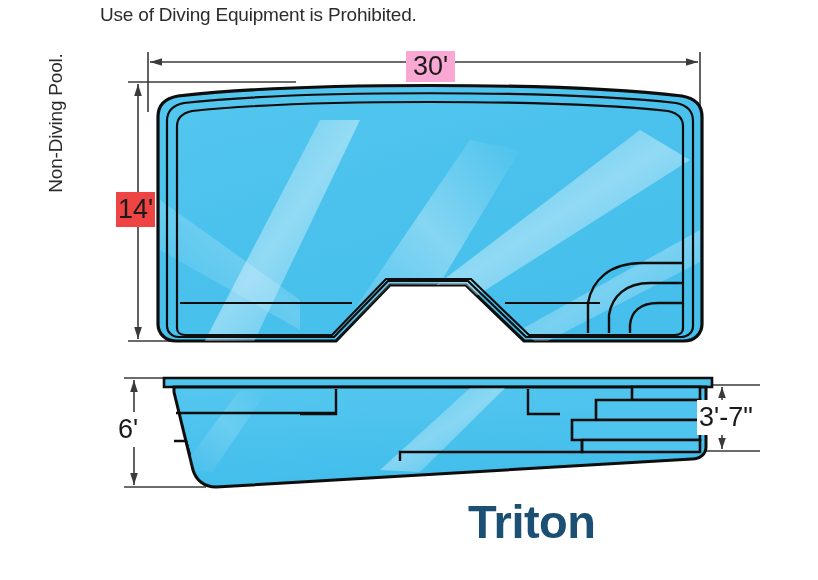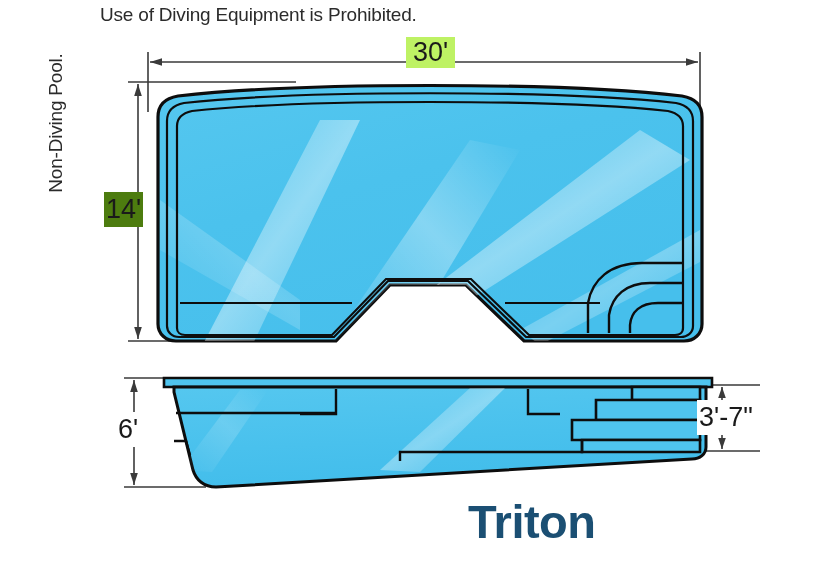--- a/index.html
+++ b/index.html
@@ -44,22 +44,22 @@
     letter-spacing: -0.2px;
   }
 
   
   .dim-label {
     font-size: 27px;
     color: #1a1a1a;
     font-family: "Liberation Sans", sans-serif;
     white-space: nowrap;
   }
-  #dim-width-label  { left: 406px; top: 37px; background: #bef264; padding: 0 7px; }
-  #dim-height-label { left: 104px; top: 192px; background: #4d7c0f; padding: 2px 2px; text-align: right; }
+  #dim-width-label  { left: 406px; top: 51px; background: #f9a8d4; padding: 0 7px; }
+  #dim-height-label { left: 116px; top: 192px; background: #ef4444; padding: 2px 2px; text-align: right; }
   #dim-depth-label  { left: 116px; top: 412px; background: #fff; padding: 2px 2px; }
   #dim-shallow-label{ left: 697px; top: 400px; background: #fff; padding: 2px 2px; }
 
   
   #brand {
     left: 468px;
     top: 494px;
     font-size: 47px;
     font-weight: bold;
     color: #1b4f73;

